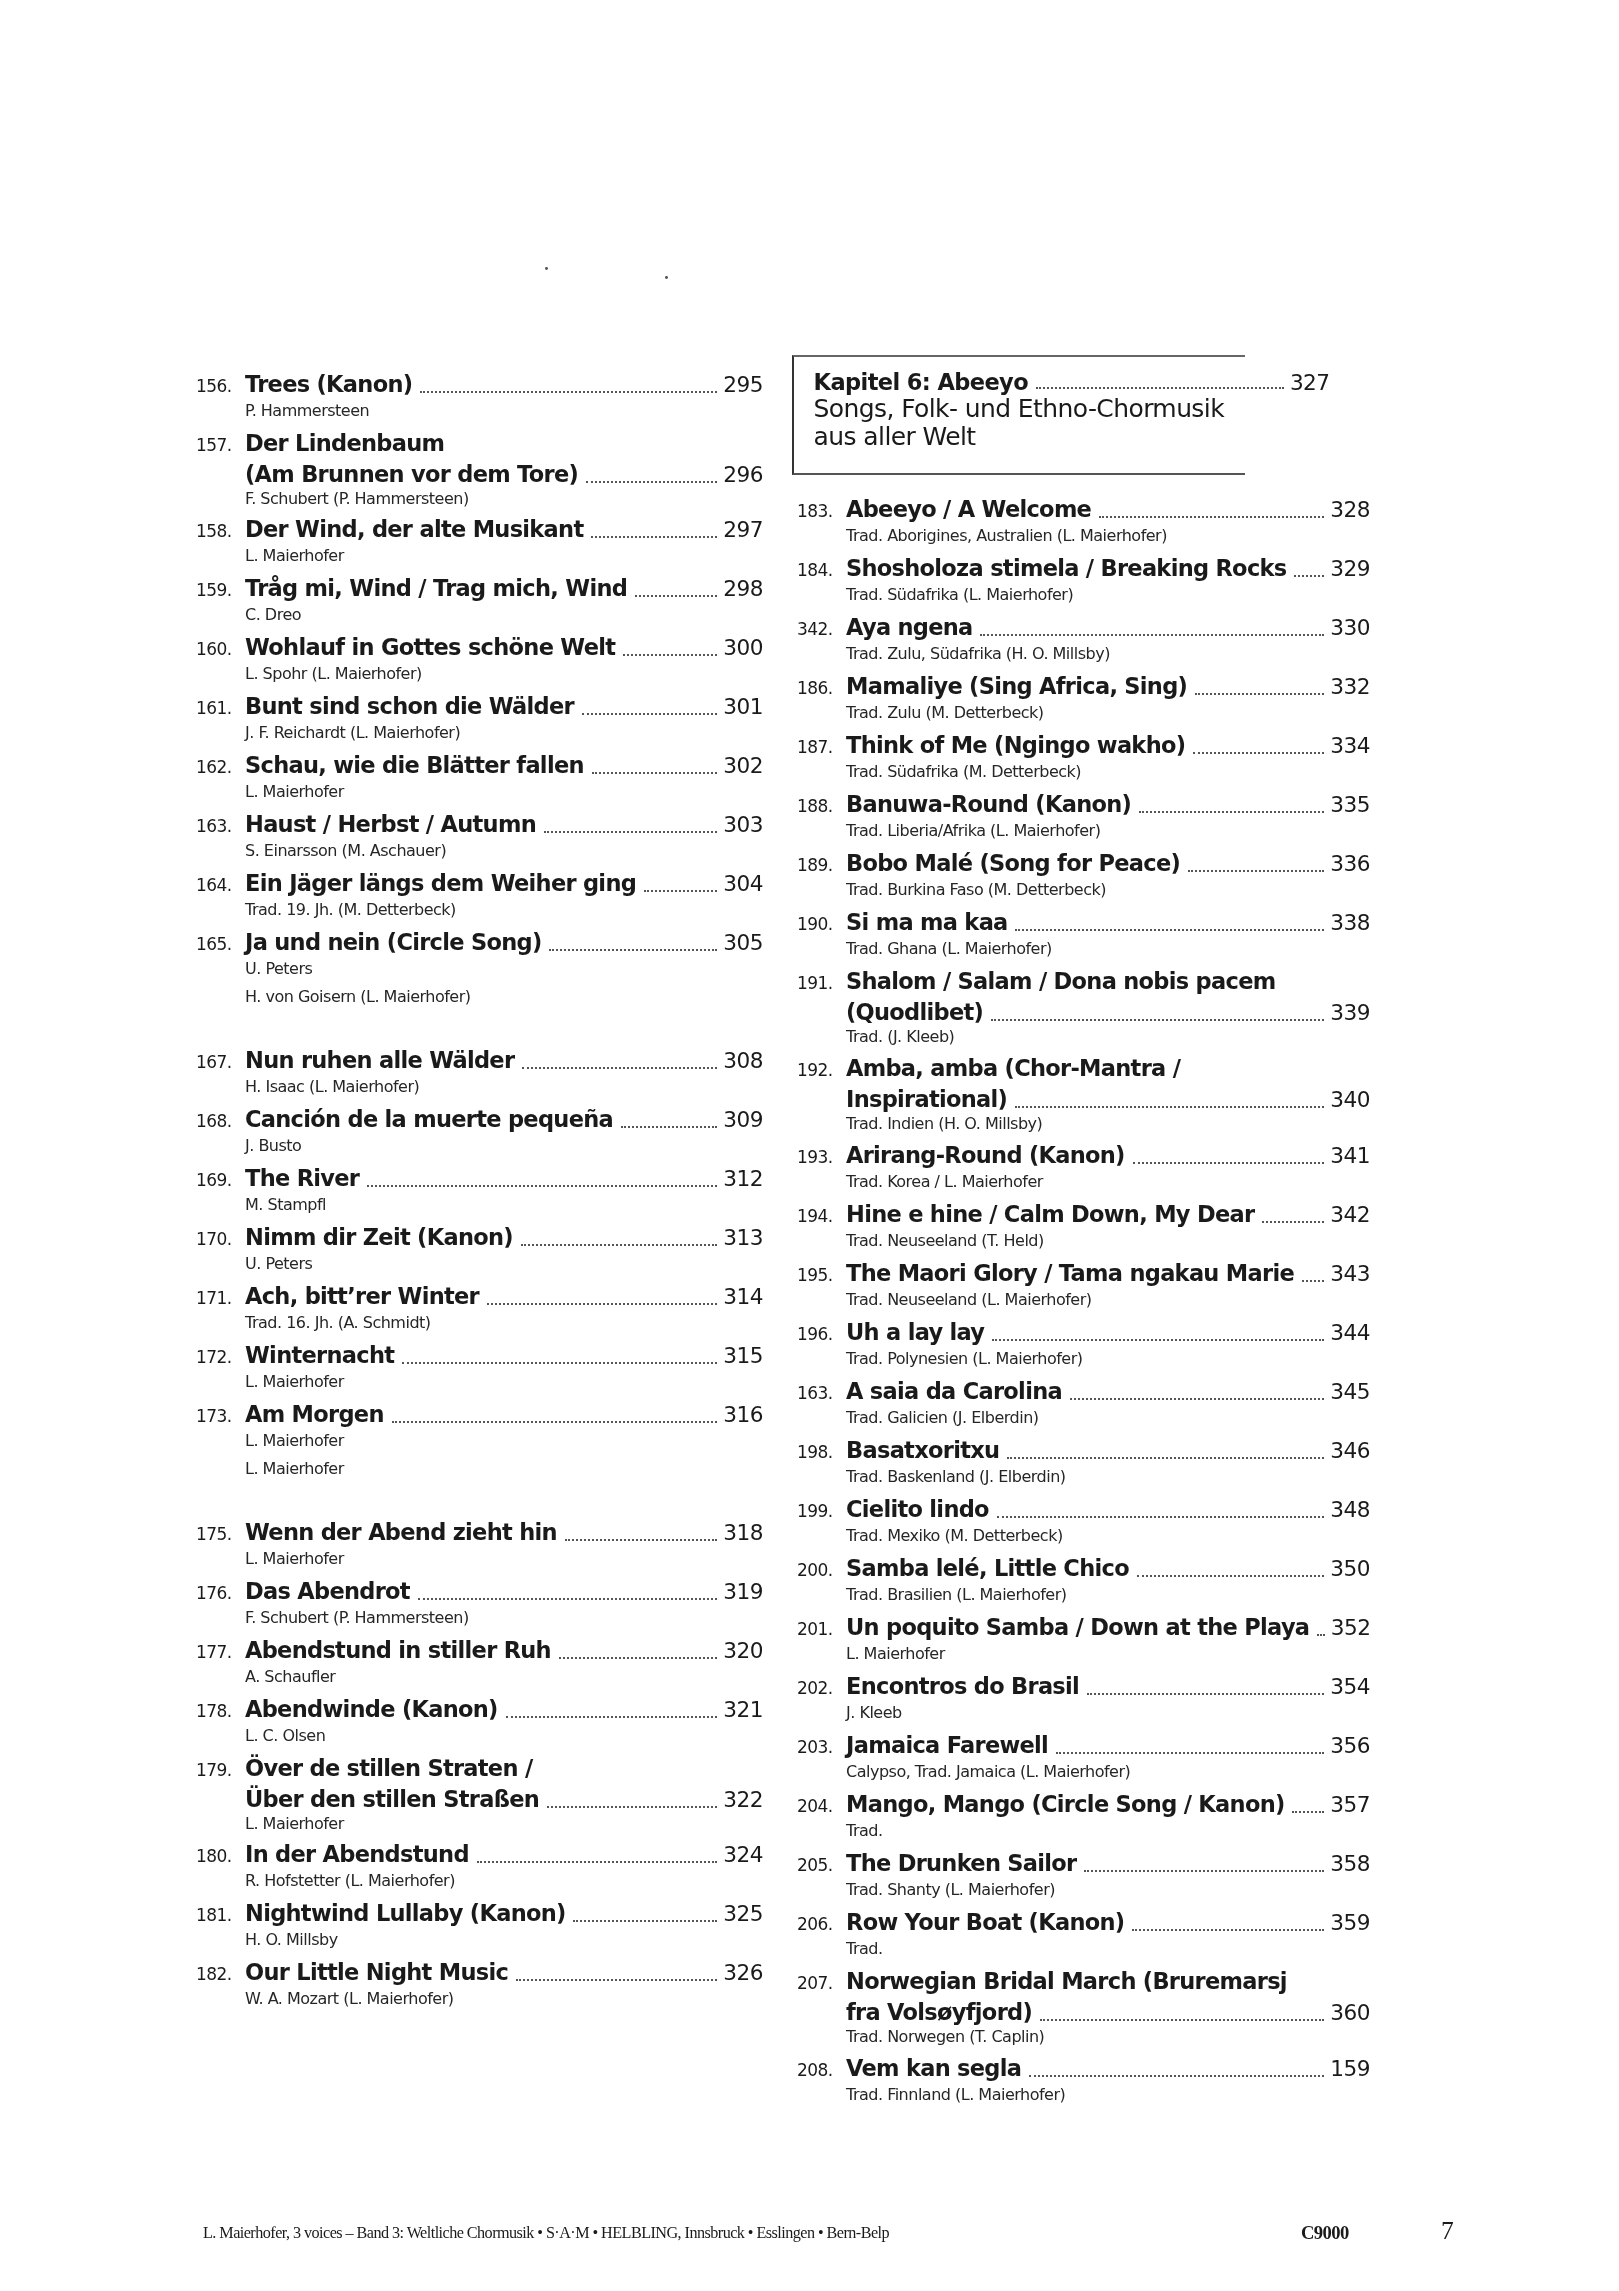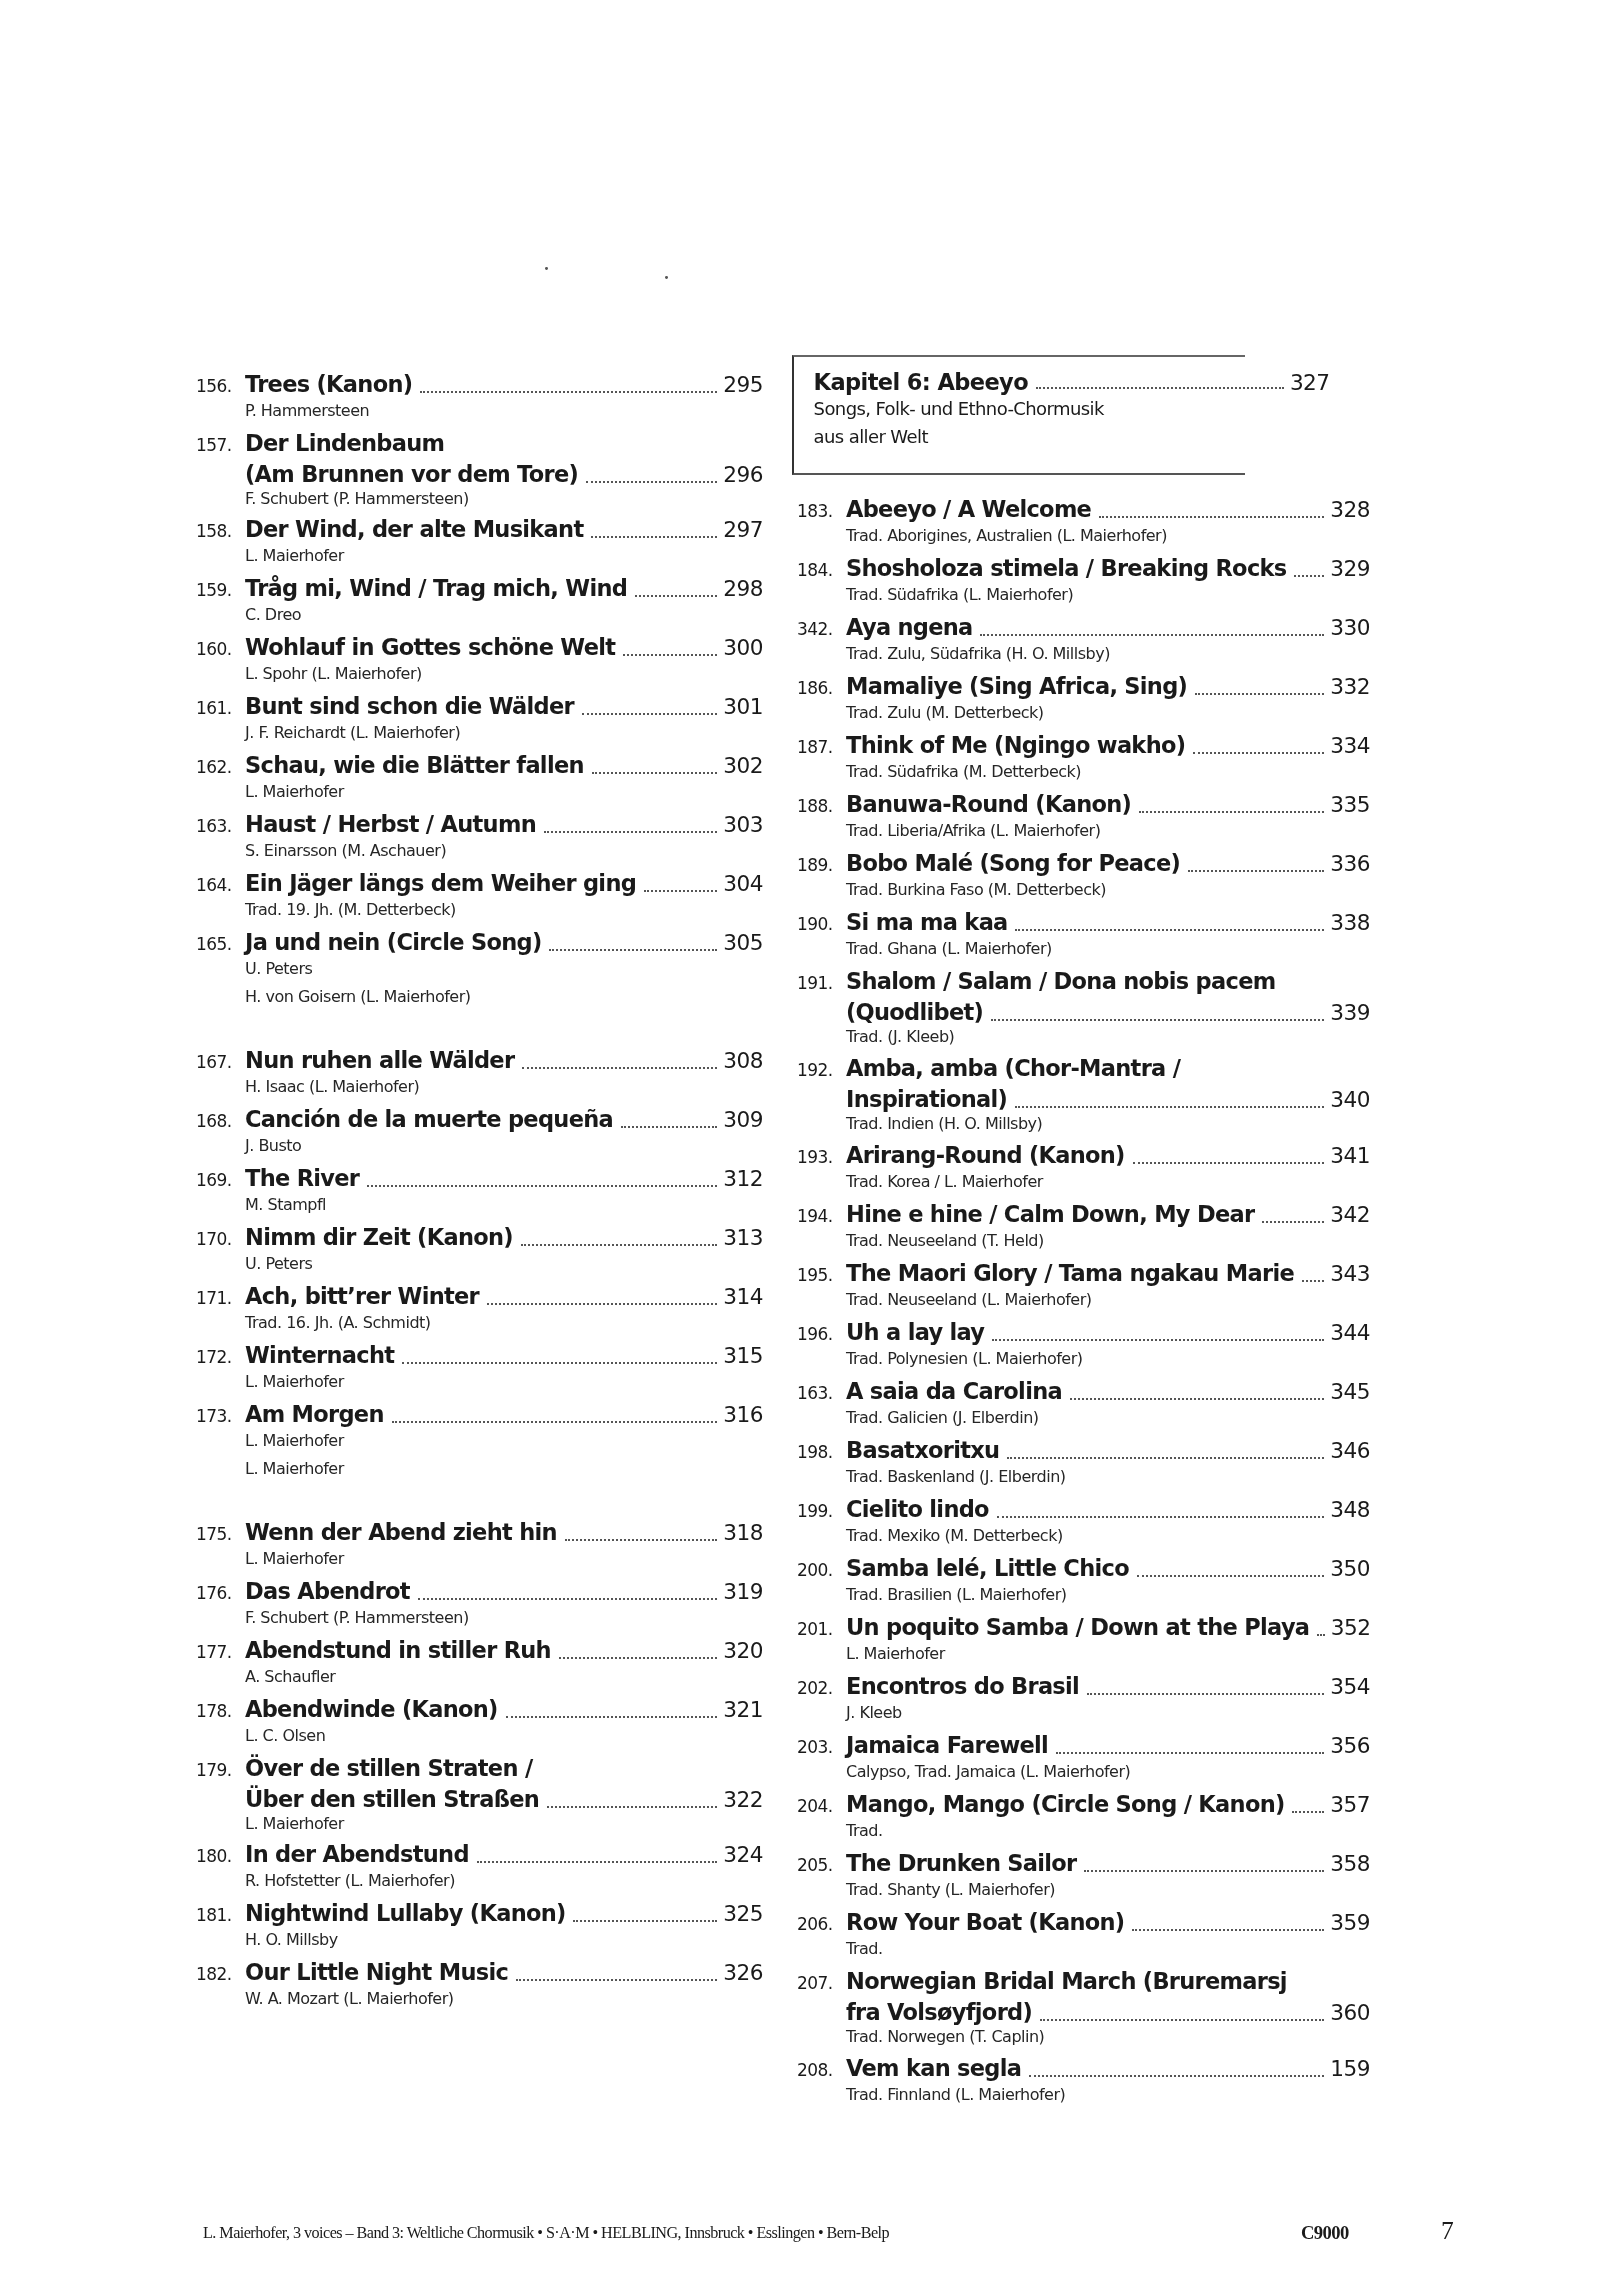--- a/index.html
+++ b/index.html
@@ -37,21 +37,21 @@
     .col-right .entry.two { height: 87px; }
     .line { line-height: 29px; }
 
     .chapter-box {
       position: absolute; left: 792px; top: 355px; width: 451px; height: 116px;
       border-left: 2.9px solid #333; border-top: 2.9px solid #666; border-bottom: 2.9px solid #555;
     }
     .chapter-inner { position: absolute; left: 19.6px; top: 11.8px; right: 0; }
     .chapter-head { display: flex; align-items: baseline; width: 516px; }
     .chapter-title { font-size: 22.5px; font-weight: 700; letter-spacing: -0.6px; white-space: nowrap; }
-    .chapter-sub { font-size: 18px; letter-spacing: -0.6px; line-height: 28px; }
+    .chapter-sub { font-size: 25px; letter-spacing: -0.6px; line-height: 28px; }
     .chapter-head .leader {
       flex: 1 1 auto; border-bottom: 2px dotted #555; margin: 0 5.9px 5.9px 7.8px; height: 0; align-self: flex-end;
     }
     .chapter-head .page { font-size: 21.6px; letter-spacing: -0.5px; }
 
     .footer {
       position: absolute; top: 2222px; left: 203px; width: 1264px;
       font-family: Liberation Serif, serif; font-size: 17.6px; letter-spacing: -0.6px;
       display: flex; align-items: baseline; text-align: right;
     }

